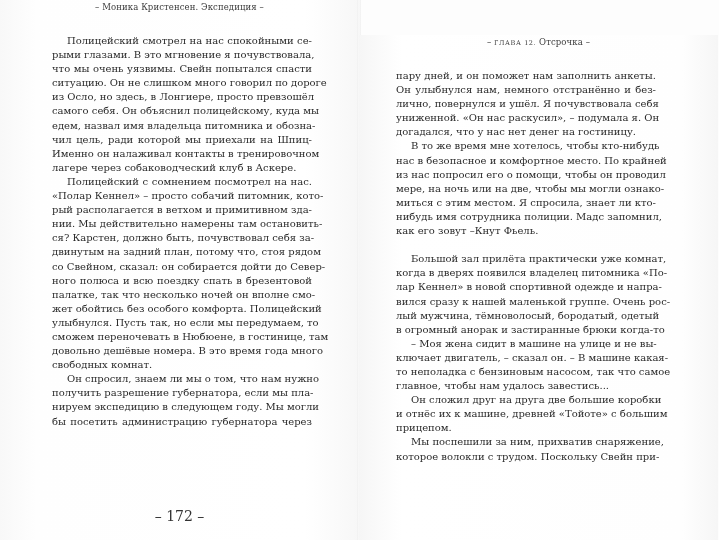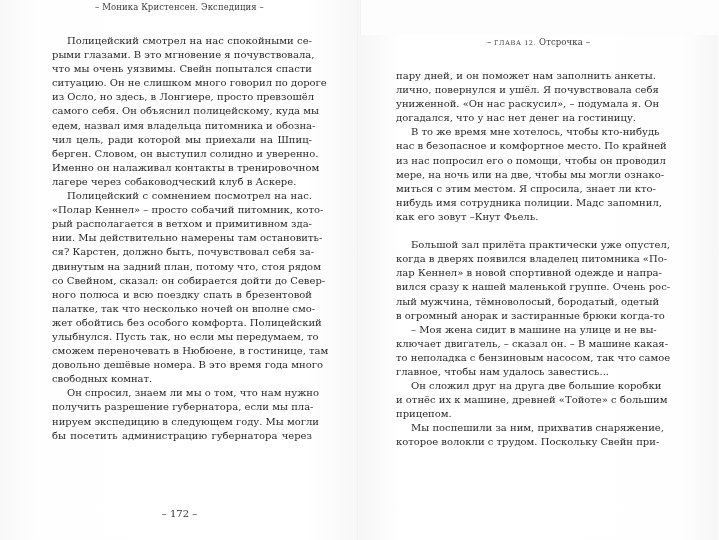--- a/index.html
+++ b/index.html
@@ -47,21 +47,21 @@
     text-align-last: justify;
     height: 14.1px;
   }
   .line.last { text-align-last: left; }
   .line.indent { padding-left: 15px; }
   .gap { display: block; height: 14.1px; }
   .folio {
     position: absolute;
     top: 508px; left: 0; right: 0;
     text-align: center;
-    font-size: 10px;
+    font-size: 14px;
     color: #333;
   }
   .gutter {
     position: absolute;
     left: 357px; top: 0; width: 4px; height: 540px;
     background: linear-gradient(to right, #f0f0f0, #fafafa, #f0f0f0);
   }
 </style>
 </head>
 <body>
@@ -71,21 +71,20 @@
     <div class="running-head">– Моника Кристенсен. Экспедиция –</div>
     <div class="text-block" id="left-text">
         <span class="line indent">Полицейский смотрел на нас спокойными се-</span>
         <span class="line">рыми глазами. В это мгновение я почувствовала,</span>
         <span class="line">что мы очень уязвимы. Свейн попытался спасти</span>
         <span class="line">ситуацию. Он не слишком много говорил по дороге</span>
         <span class="line">из Осло, но здесь, в Лонгиере, просто превзошёл</span>
         <span class="line">самого себя. Он объяснил полицейскому, куда мы</span>
         <span class="line">едем, назвал имя владельца питомника и обозна-</span>
         <span class="line">чил цель, ради которой мы приехали на Шпиц-</span>
-        <span class="line">берген. Словом, он выступил солидно и уверенно.</span>
         <span class="line">Именно он налаживал контакты в тренировочном</span>
         <span class="line last">лагере через собаководческий клуб в Аскере.</span>
         <span class="line indent">Полицейский с сомнением посмотрел на нас.</span>
         <span class="line">«Полар Кеннел» – просто собачий питомник, кото-</span>
         <span class="line">рый располагается в ветхом и примитивном зда-</span>
         <span class="line">нии. Мы действительно намерены там остановить-</span>
         <span class="line">ся? Карстен, должно быть, почувствовал себя за-</span>
         <span class="line">двинутым на задний план, потому что, стоя рядом</span>
         <span class="line">со Свейном, сказал: он собирается дойти до Север-</span>
         <span class="line">ного полюса и всю поездку спать в брезентовой</span>
@@ -100,32 +99,33 @@
         <span class="line">нируем экспедицию в следующем году. Мы могли</span>
         <span class="line">бы посетить администрацию губернатора через</span>
       </div>
     <div class="folio">– 172 –</div>
   </div>
   <div class="gutter"></div>
   <div class="page right">
     <div class="running-head">–&nbsp;<span class="small-caps">ГЛАВА 12.</span>&nbsp;<span>Отсрочка</span>&nbsp;–</div>
     <div class="text-block" id="right-text">
         <span class="line">пару дней, и он поможет нам заполнить анкеты.</span>
+        <span class="line">Он улыбнулся нам, немного отстранённо и без-</span>
         <span class="line">лично, повернулся и ушёл. Я почувствовала себя</span>
         <span class="line">униженной. «Он нас раскусил», – подумала я. Он</span>
         <span class="line last">догадался, что у нас нет денег на гостиницу.</span>
         <span class="line indent">В то же время мне хотелось, чтобы кто-нибудь</span>
         <span class="line">нас в безопасное и комфортное место. По крайней</span>
         <span class="line">из нас попросил его о помощи, чтобы он проводил</span>
         <span class="line">мере, на ночь или на две, чтобы мы могли ознако-</span>
         <span class="line">миться с этим местом. Я спросила, знает ли кто-</span>
         <span class="line">нибудь имя сотрудника полиции. Мадс запомнил,</span>
         <span class="line last">как его зовут –Кнут Фьель.</span>
         <span class="gap"></span>
-        <span class="line indent">Большой зал прилёта практически уже опустел,</span>
+        <span class="line indent">Большой зал прилёта практически уже комнат,</span>
         <span class="line">когда в дверях появился владелец питомника «По-</span>
         <span class="line">лар Кеннел» в новой спортивной одежде и напра-</span>
         <span class="line">вился сразу к нашей маленькой группе. Очень рос-</span>
         <span class="line">лый мужчина, тёмноволосый, бородатый, одетый</span>
         <span class="line">в огромный анорак и застиранные брюки когда-то</span>
         <span class="line indent">– Моя жена сидит в машине на улице и не вы-</span>
         <span class="line">ключает двигатель, – сказал он. – В машине какая-</span>
         <span class="line">то неполадка с бензиновым насосом, так что самое</span>
         <span class="line last">главное, чтобы нам удалось завестись...</span>
         <span class="line indent">Он сложил друг на друга две большие коробки</span>

